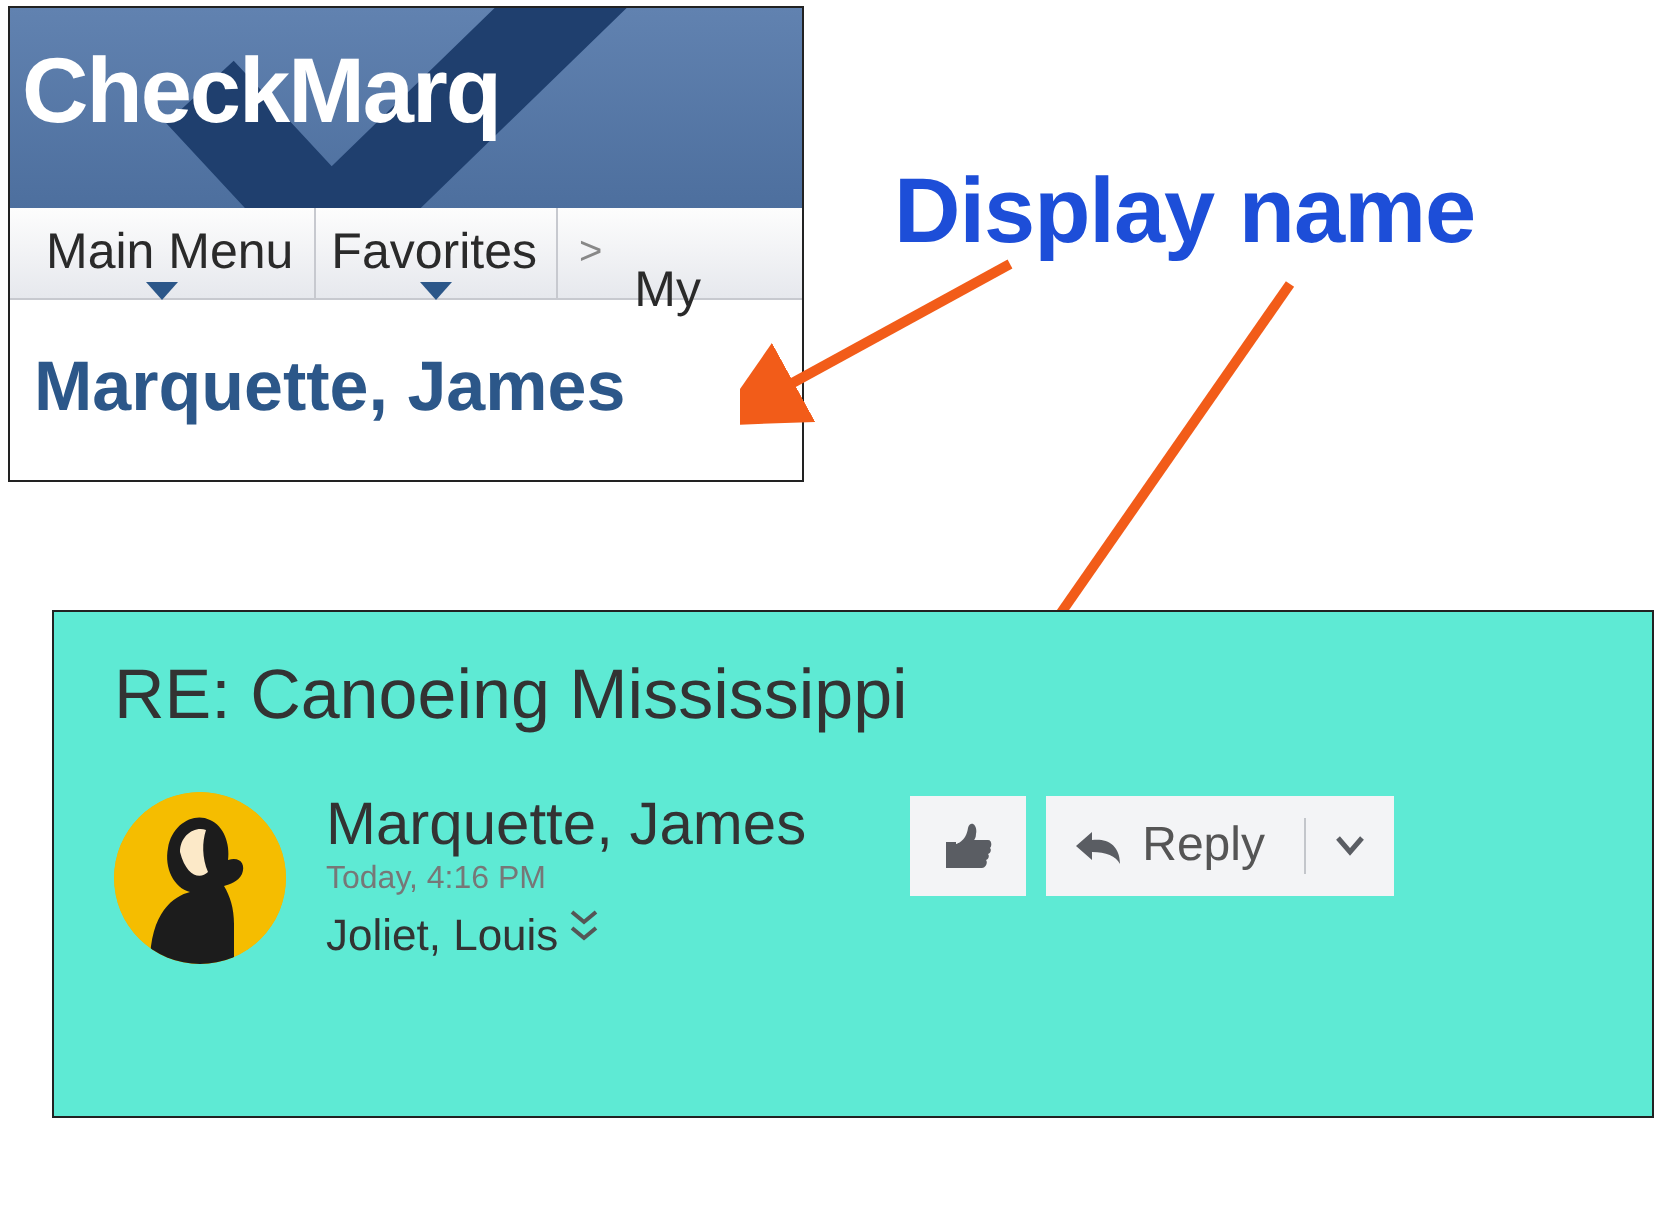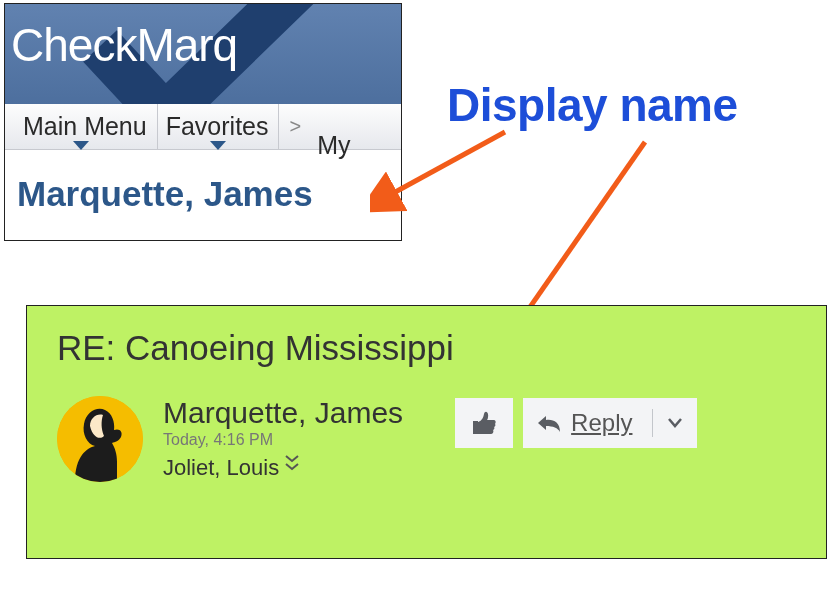--- a/index.html
+++ b/index.html
@@ -31,21 +31,21 @@
     position: relative;
     overflow: hidden;
   }
   .cm-header svg.cm-check { position: absolute; top: -48px; left: 75px; }
   .cm-title {
     position: absolute;
     left: 6px;
     top: 14px;
     color: #fff;
     font-size: 46px;
-    font-weight: 400;
+    font-weight: 700;
     letter-spacing: -1px;
     font-family: Arial, sans-serif;
   }
   .cm-menubar {
     width: 100%;
     height: 46px;
     background: linear-gradient(#fdfdfd, #e6e8ed);
     border-bottom: 1px solid #c7c9cf;
     display: flex;
     align-items: center;
@@ -96,21 +96,21 @@
   svg.arrow { position: absolute; pointer-events: none; }
 
   
   .panel-email {
     position: absolute;
     left: 26px;
     top: 305px;
     width: 801px;
     height: 254px;
     border: 1px solid #222;
-    background: #bef264;
+    background: #5eead4;
     padding: 22px 24px 0 30px;
   }
   .email-subject {
     font-size: 35px;
     color: #333;
     font-weight: 400;
     margin-bottom: 28px;
   }
   .email-header-row {
     display: flex;
@@ -153,21 +153,20 @@
     margin-left: 32px;
     margin-top: 2px;
   }
   .btn {
     height: 50px;
     background: #f3f4f6;
     display: flex;
     align-items: center;
     color: #555;
     font-size: 24px;
-    text-decoration: underline;
   }
   .btn-like { width: 58px; justify-content: center; }
   .btn-reply { padding: 0 14px; gap: 10px; }
   .btn-reply .divider { width:1px; height:28px; background:#c3c6cb; margin:0 4px 0 10px; }
   .chevrons-down { display: inline-flex; flex-direction: column; line-height: 0; }
 </style>
 </head>
 <body>
 
 <div class="panel-checkmarq">

